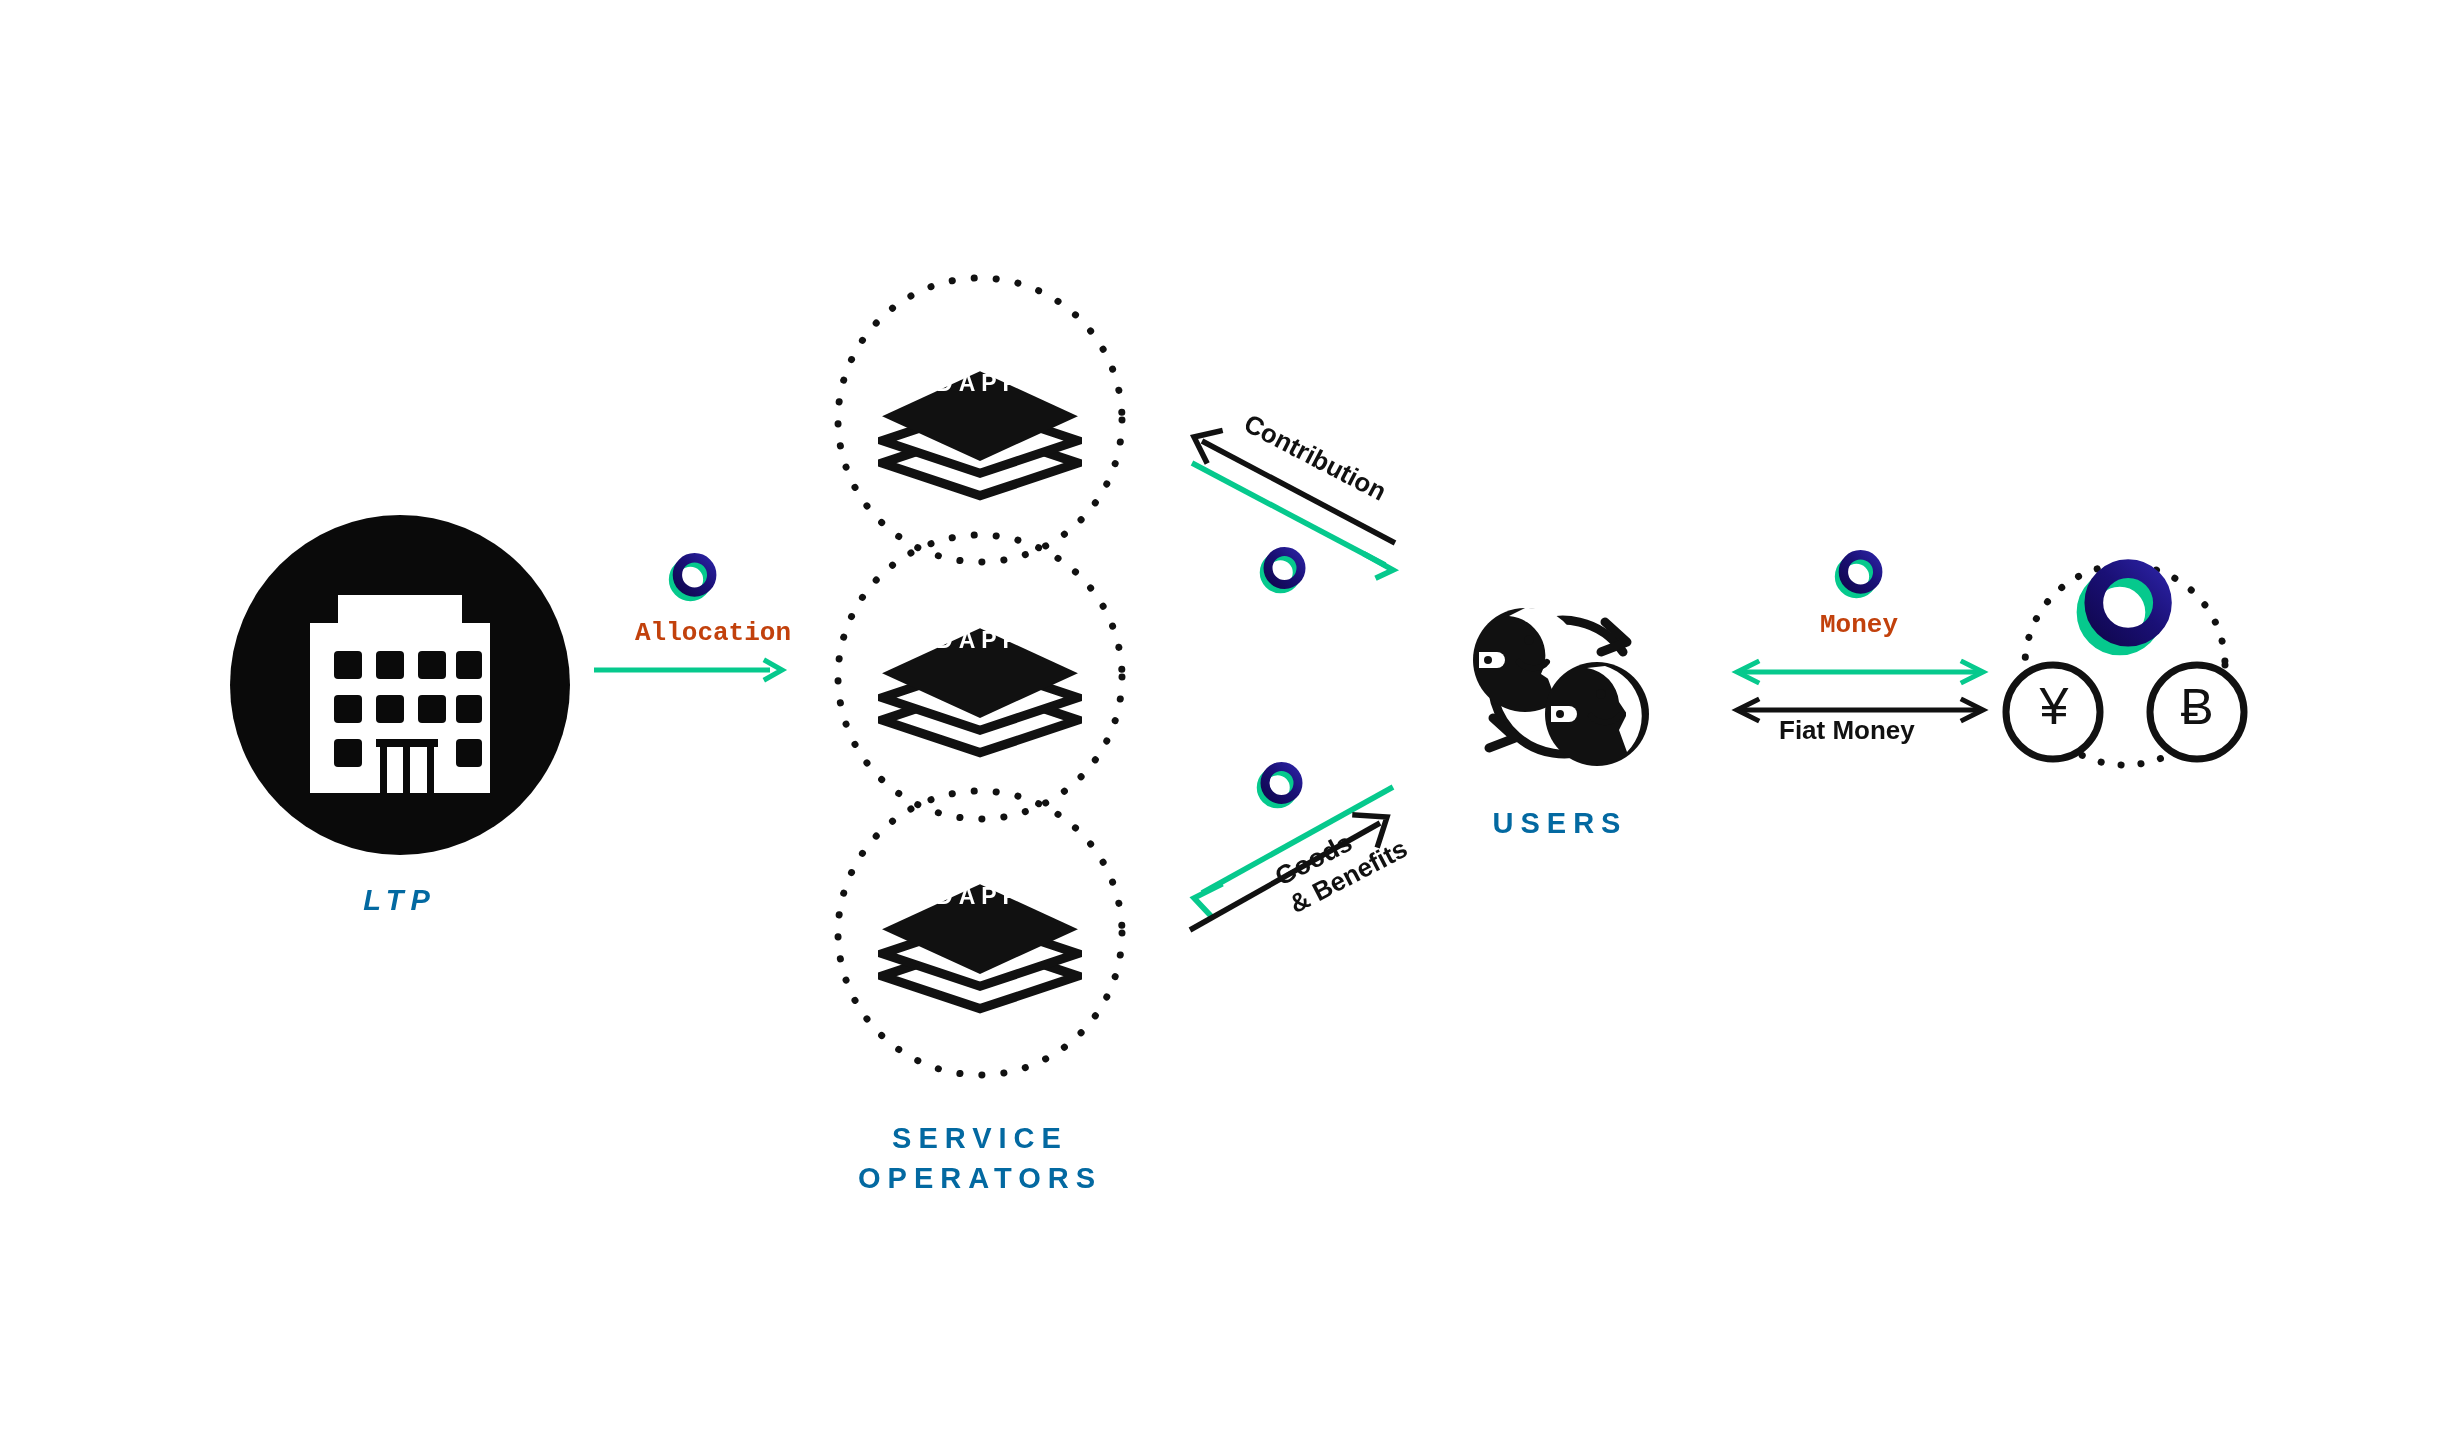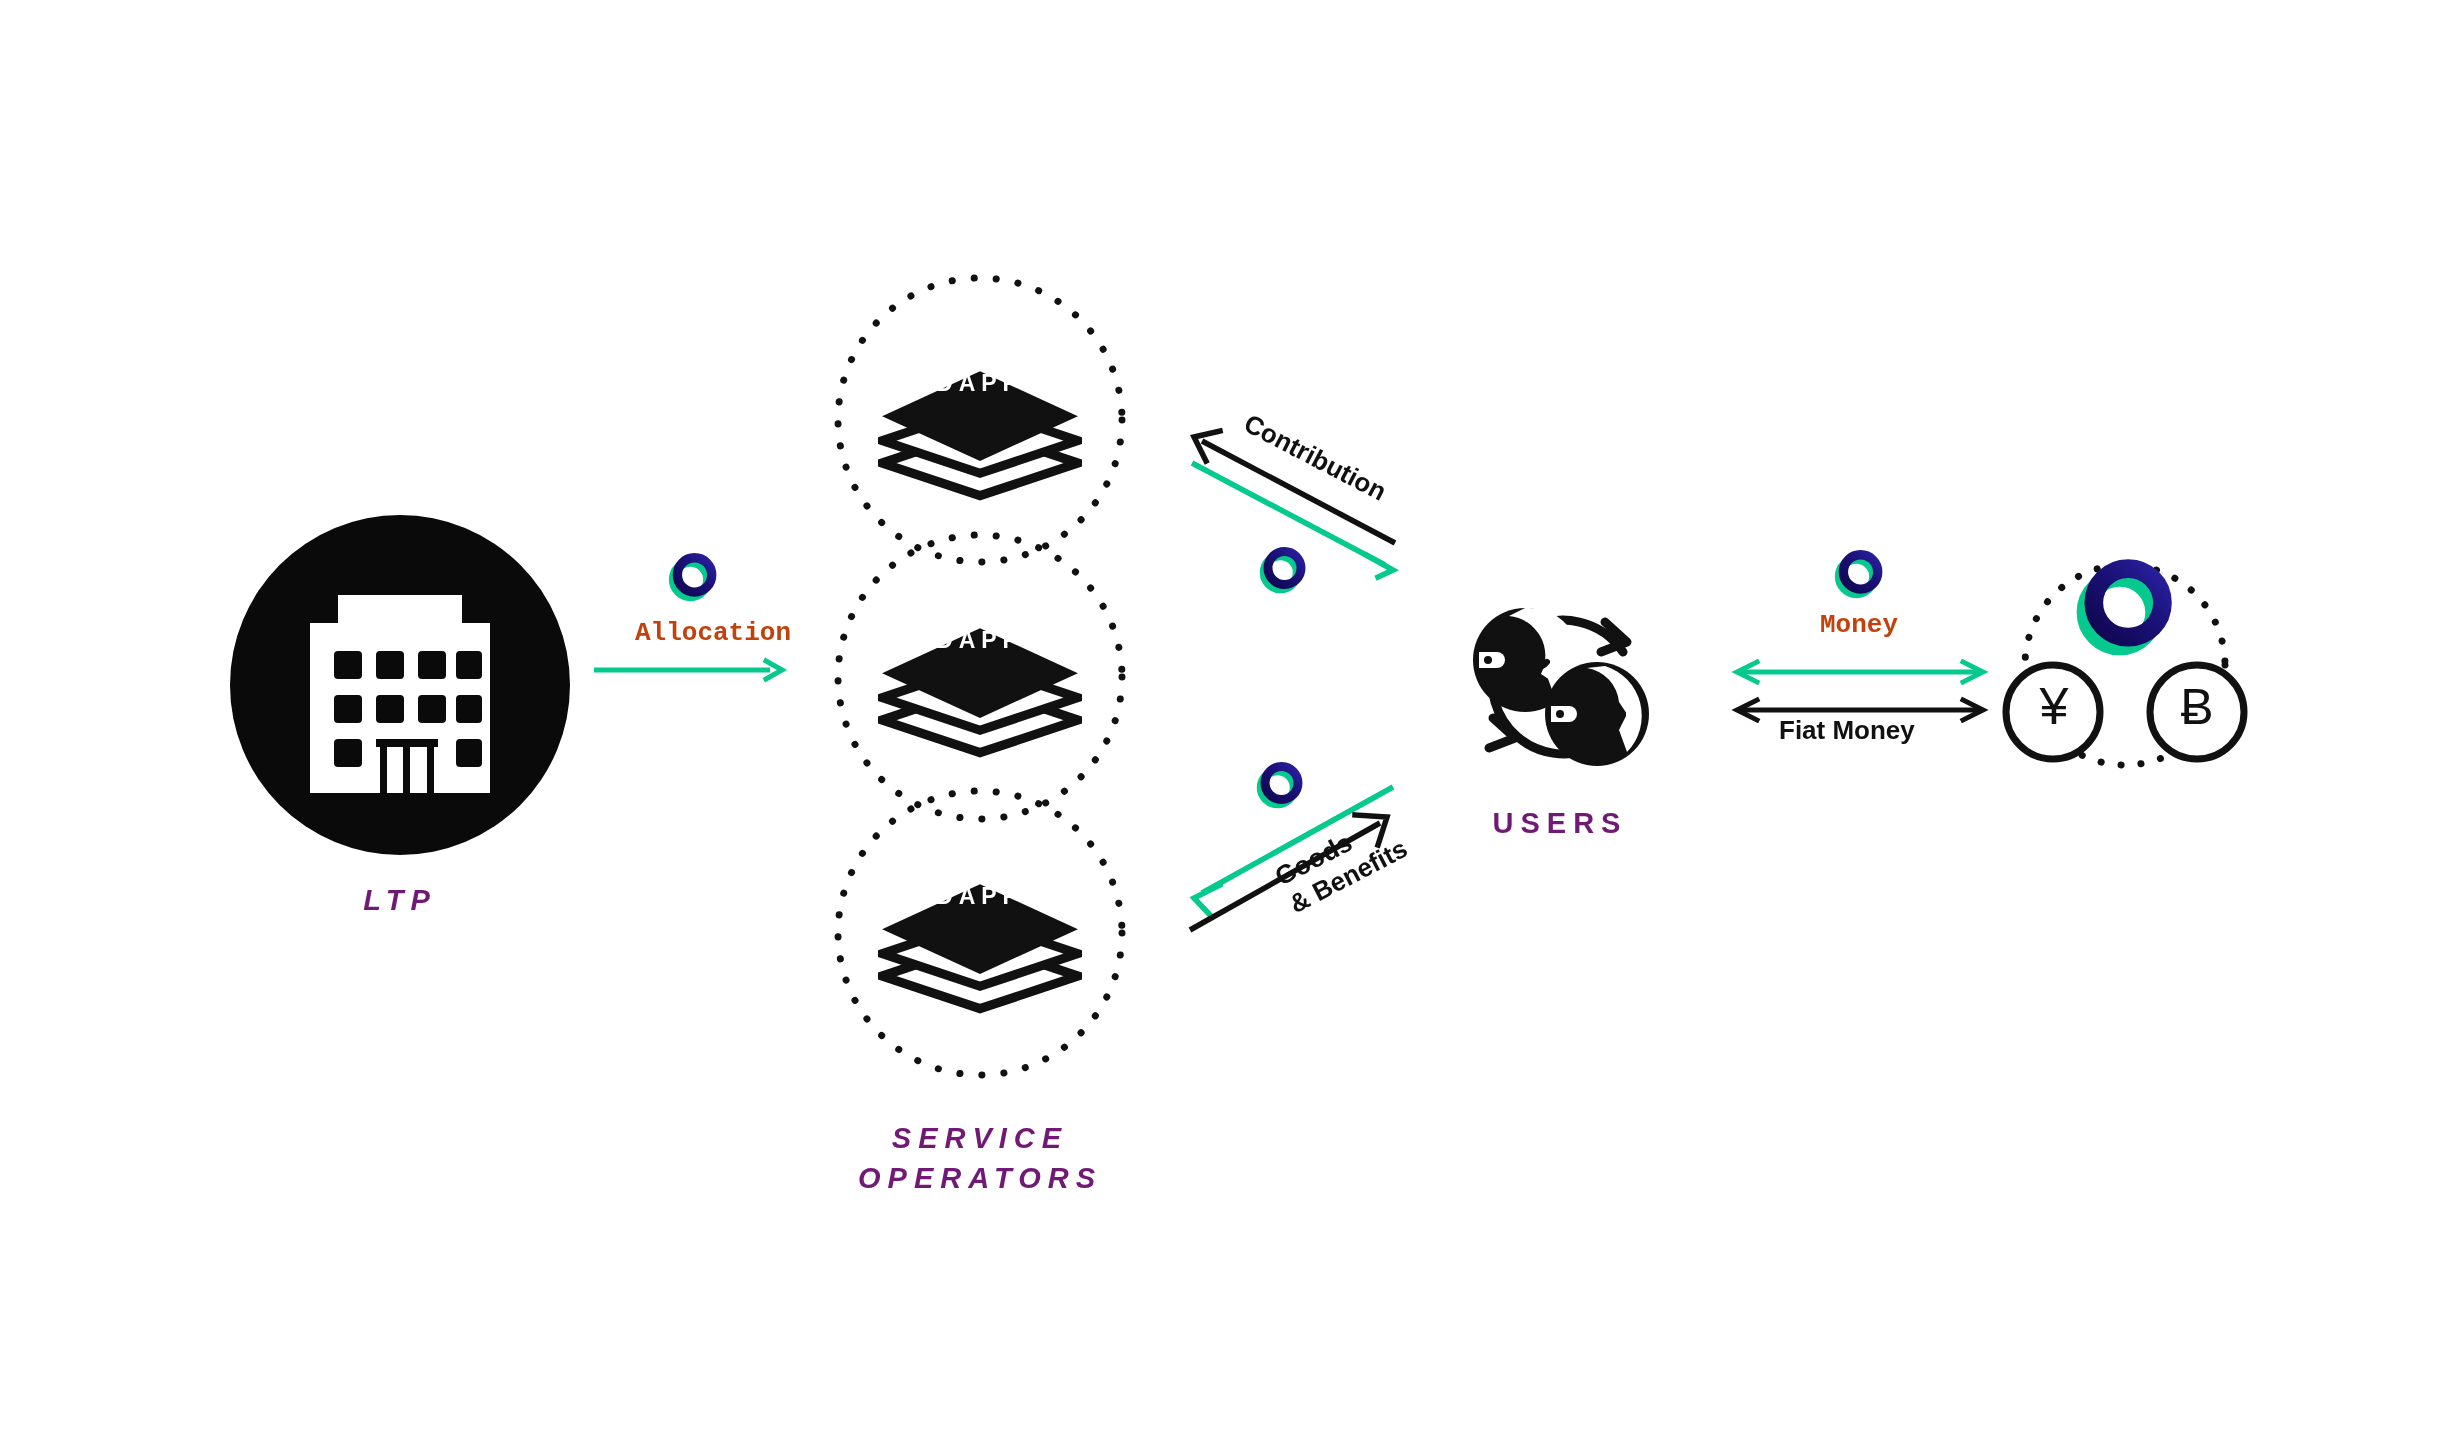--- a/index.html
+++ b/index.html
@@ -19,21 +19,21 @@
     height: 1452px;
     background: #ffffff;
   }
   .node { position: absolute; }
 
   
   .caption {
     position: absolute;
     text-align: center;
     font-weight: bold;
-    color: #701a75;
+    color: #0369a1;
     font-size: 29px;
     letter-spacing: 7px;
     line-height: 1.38;
     white-space: pre-line;
     width: 560px;
   }
 
   
   .flow-label {
     position: absolute;
@@ -137,21 +137,21 @@
     </svg>
   </div>
 
   <div class="node" style="left:878px; top:370px; width:204px; text-align:center;
               color:#fff; font-size:23px; font-weight:bold; letter-spacing:6px;">DAPP</div>
   <div class="node" style="left:878px; top:627px; width:204px; text-align:center;
               color:#fff; font-size:23px; font-weight:bold; letter-spacing:6px;">DAPP</div>
   <div class="node" style="left:878px; top:883px; width:204px; text-align:center;
               color:#fff; font-size:23px; font-weight:bold; letter-spacing:6px;">DAPP</div>
 
-  <div class="caption" style="left:700px; top:1118px;font-style:italic;">SERVICE
+  <div class="caption" style="left:700px; top:1118px;">SERVICE
 OPERATORS</div>
 
   <svg class="node" style="left:1180px; top:405px;" width="240" height="180">
 
     <line x1="215" y1="138" x2="22" y2="36" stroke="#111" stroke-width="5.5"></line>
     <path d="M40 26 L14 32 L26 56" fill="none" stroke="#111" stroke-width="5.5" stroke-linecap="square"></path>
 
     <line x1="12" y1="58" x2="205" y2="160" stroke="#06C98D" stroke-width="5.5"></line>
     <path d="M186 150 L213 165 L198 172" fill="none" stroke="#06C98D" stroke-width="5.5" stroke-linecap="square"></path>
   </svg>

